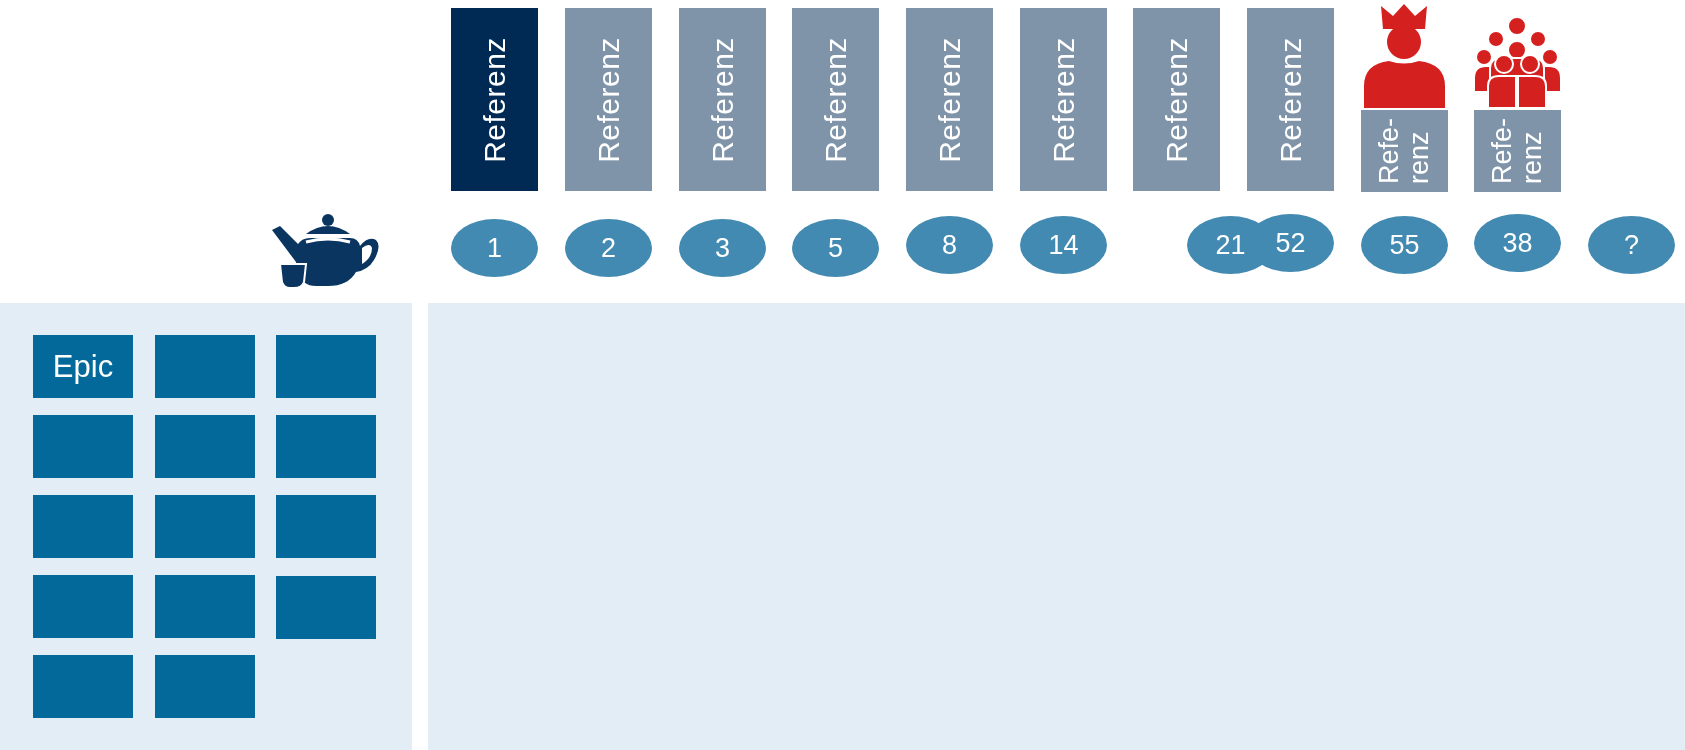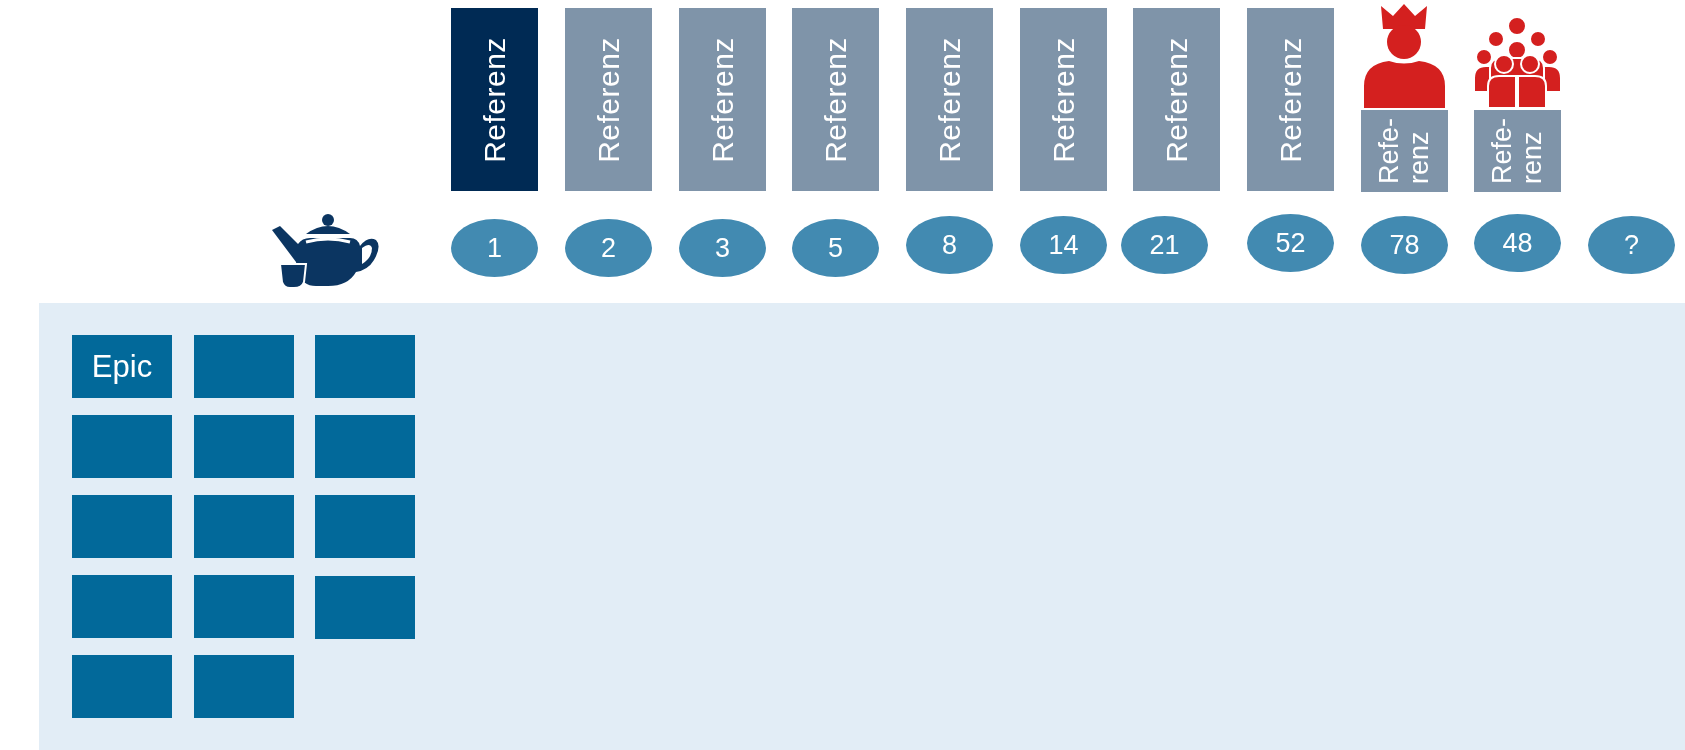--- a/index.html
+++ b/index.html
@@ -73,21 +73,20 @@
       height: 78px;
     }
 
     .backlog-panel {
       position: absolute;
       left: 0;
       top: 303px;
       width: 412px;
       height: 447px;
       background: #e2edf6;
-      margin-left: 39px;
     }
     .epic {
       position: absolute;
       width: 100px;
       height: 63px;
       background: #02699a;
       color: #ffffff;
       font-size: 31px;
       display: flex;
       align-items: center;
@@ -171,24 +170,24 @@
   <path d="M34,30 Q56,24 78,30" stroke="#ffffff" stroke-width="3" fill="none"></path>
   <path d="M8,52 L34,52 L32,70 Q30,76 22,76 L18,76 Q12,76 10,70 Z" fill="#0b3561" stroke="#ffffff" stroke-width="2"></path>
 </svg>
 
 <div class="estimate" style="left:451px;">1</div>
 <div class="estimate" style="left:565px;">2</div>
 <div class="estimate" style="left:679px;">3</div>
 <div class="estimate" style="left:792px;">5</div>
 <div class="estimate" style="left:906px;top:216px;">8</div>
 <div class="estimate" style="left:1020px;top:216px;">14</div>
-<div class="estimate" style="left:1121px;top:216px;text-align:right;">21</div>
+<div class="estimate" style="left:1187px;top:216px;text-align:right;">21</div>
 <div class="estimate" style="left:1247px;top:214px;">52</div>
-<div class="estimate" style="left:1361px;top:216px;">78</div>
-<div class="estimate" style="left:1474px;top:214px;">48</div>
+<div class="estimate" style="left:1361px;top:216px;">55</div>
+<div class="estimate" style="left:1474px;top:214px;">38</div>
 <div class="estimate" style="left:1588px;top:216px;">?</div>
 
 <div class="backlog-panel">
   <div class="epic" style="left:33px;top:32px;">Epic</div>
   <div class="epic" style="left:155px;top:32px;"></div>
   <div class="epic" style="left:276px;top:32px;"></div>
 
   <div class="epic" style="left:33px;top:112px;"></div>
   <div class="epic" style="left:155px;top:112px;"></div>
   <div class="epic" style="left:276px;top:112px;"></div>

